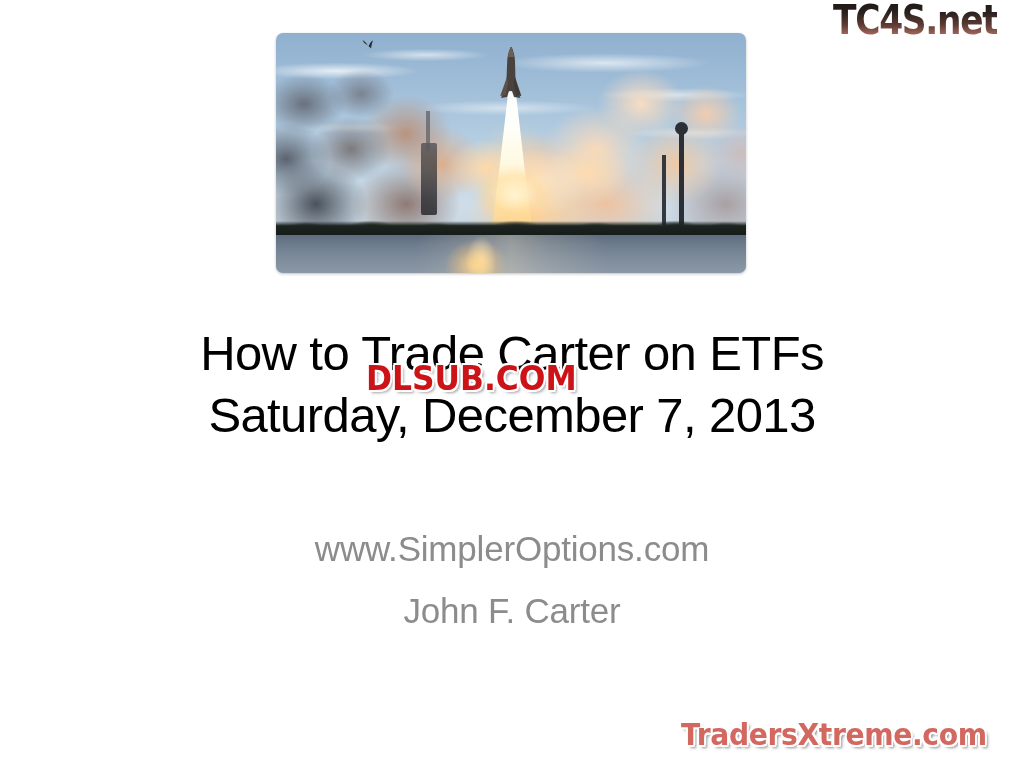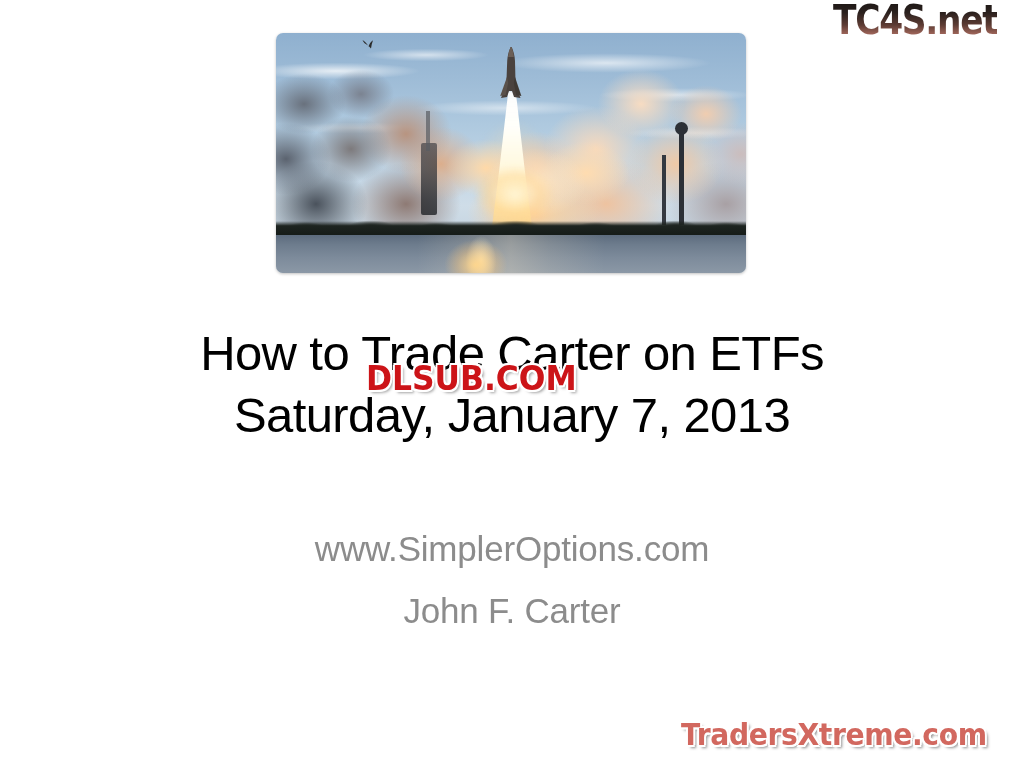--- a/index.html
+++ b/index.html
@@ -344,21 +344,21 @@
     </svg>
 
     <div class="shore-bumps"></div>
     <div class="shore"></div>
     <div class="water"></div>
     <div class="water-sheen"></div>
   </div>
 
   <div id="title-block">
     <span class="tline">How to Trade Carter on ETFs</span>
-    <span class="tline">Saturday, January 7, 2013</span>
+    <span class="tline">Saturday, December 7, 2013</span>
   </div>
 
   <div id="subtitle-block">
     <span class="sline">www.SimplerOptions.com</span>
     <span class="sline">John F. Carter</span>
   </div>
 
   <div id="wm-tc4s">TC4S.net</div>
   <div id="wm-dlsub">DLSUB.COM</div>
   <div id="wm-traders">TradersXtreme.com</div>

